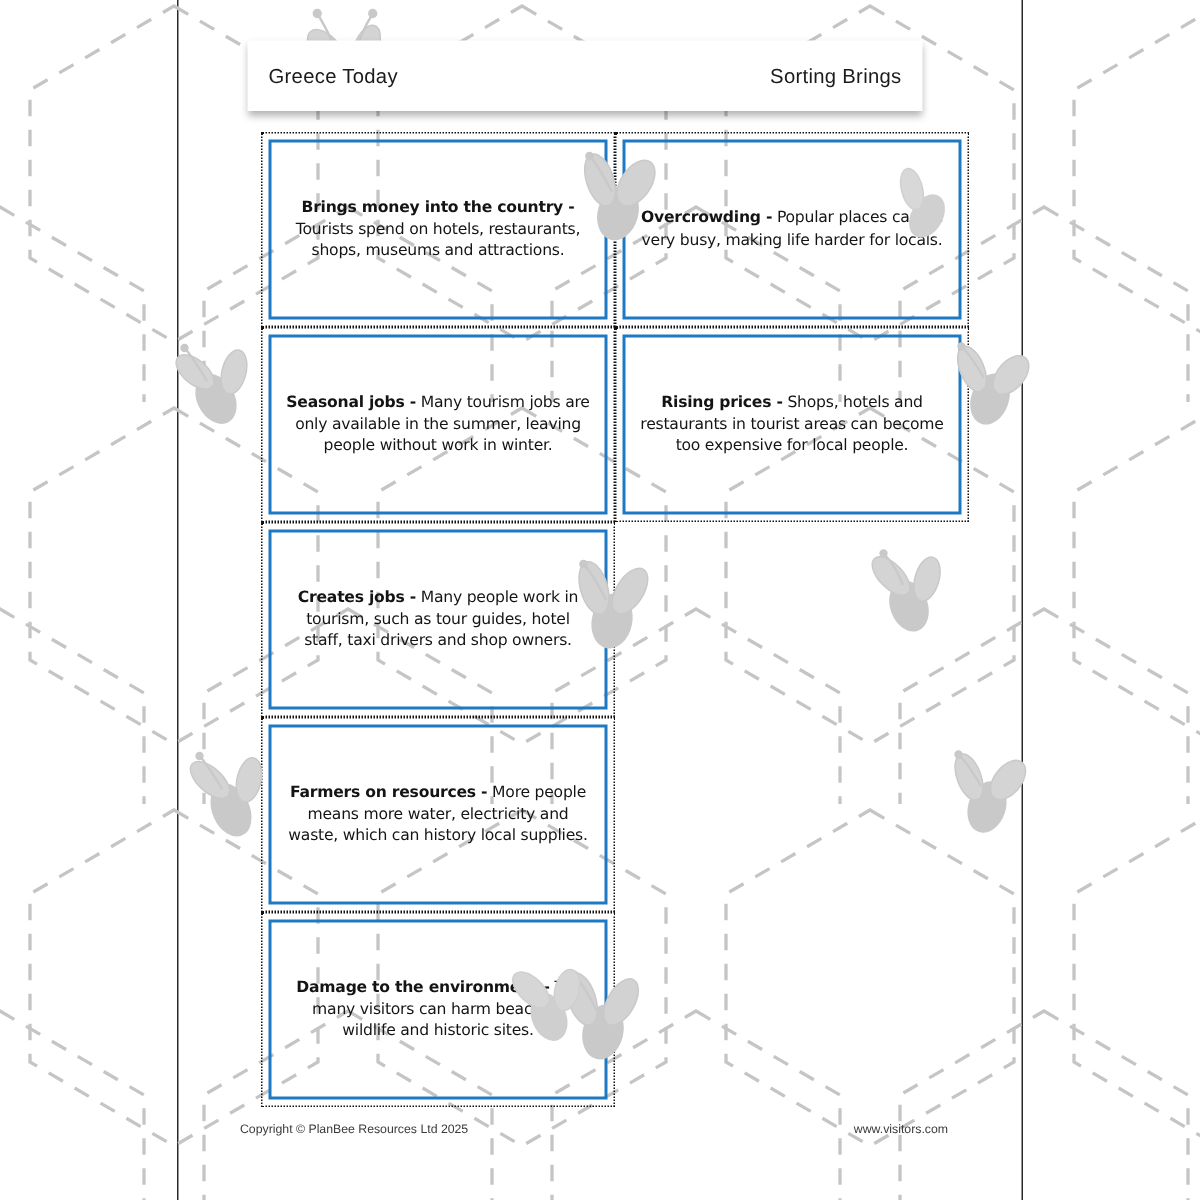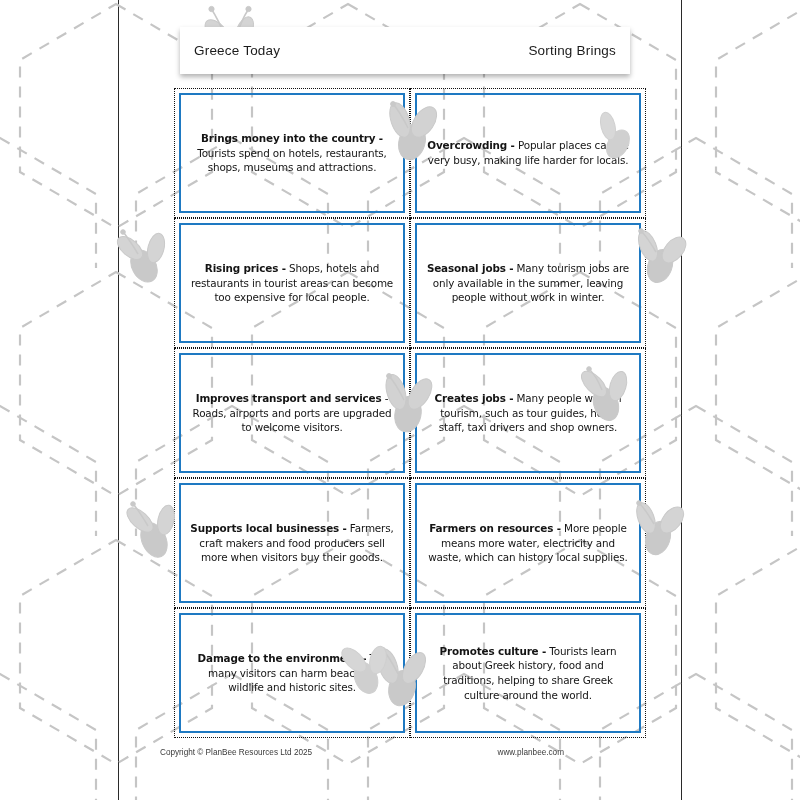--- a/index.html
+++ b/index.html
@@ -25,21 +25,21 @@
 
   
   #hexlayer{
     position:absolute;left:0;top:0;width:800px;height:800px;
     pointer-events:none;
   }
 
   
   #header-box{
     position:absolute;
-    left:61px; top:27px;
+    left:46px; top:27px;
     width:450px; height:47px;
     background:#ffffff;
     box-shadow:0 3px 5px rgba(0,0,0,0.30);
     display:flex;align-items:center;justify-content:space-between;
     padding:0 14px;
     box-sizing:border-box;
     z-index:6;
   }
   #header-box .htxt{
     font-size:13.5px;color:#1b1b1b;letter-spacing:.2px;
@@ -77,21 +77,21 @@
     line-height:14.6px;
     color:#141414;
     letter-spacing:-0.15px;
   }
   .card p b{font-weight:bold;}
 
   
   #footer{
     position:absolute;
     left:41px; top:748px;
-    width:404px;
+    width:472px;
     display:flex;align-items:center;justify-content:space-between;
     z-index:6;
   }
   #footer span{
     font-size:8.2px;color:#3a3a3a;
     font-family:"Liberation Sans", sans-serif;
   }
 
   
   .bee{position:absolute;z-index:5;pointer-events:none;}
@@ -115,70 +115,55 @@
         </div>
         <div class="cut">
           <div class="card">
             <p><b>Overcrowding -</b> <span>Popular places can be very busy, making life harder for locals.</span></p>
           </div>
         </div>
       </div>
       <div class="card-row">
         <div class="cut">
           <div class="card">
+            <p><b>Seasonal jobs -</b> <span>Many tourism jobs are only available in the summer, leaving people without work in winter.</span></p>
+          </div>
+        </div>
+        <div class="cut">
+          <div class="card">
             <p><b>Rising prices -</b> <span>Shops, hotels and restaurants in tourist areas can become too expensive for local people.</span></p>
           </div>
         </div>
-        <div class="cut">
-          <div class="card">
-            <p><b>Seasonal jobs -</b> <span>Many tourism jobs are only available in the summer, leaving people without work in winter.</span></p>
-          </div>
-        </div>
-      </div>
-      <div class="card-row">
-        <div class="cut">
-          <div class="card">
-            <p><b>Improves transport and services</b> <span>- Roads, airports and ports are upgraded to welcome visitors.</span></p>
-          </div>
-        </div>
+      </div>
+      <div class="card-row">
         <div class="cut">
           <div class="card">
             <p><b>Creates jobs -</b> <span>Many people work in tourism, such as tour guides, hotel staff, taxi drivers and shop owners.</span></p>
           </div>
         </div>
       </div>
       <div class="card-row">
         <div class="cut">
           <div class="card">
-            <p><b>Supports local businesses -</b> <span>Farmers, craft makers and food producers sell more when visitors buy their goods.</span></p>
-          </div>
-        </div>
-        <div class="cut">
-          <div class="card">
             <p><b>Farmers on resources -</b> <span>More people means more water, electricity and waste, which can history local supplies.</span></p>
           </div>
         </div>
       </div>
       <div class="card-row">
         <div class="cut">
           <div class="card">
             <p><b>Damage to the environment -</b> <span>Too many visitors can harm beaches, wildlife and historic sites.</span></p>
-          </div>
-        </div>
-        <div class="cut">
-          <div class="card">
-            <p><b>Promotes culture -</b> <span>Tourists learn about Greek history, food and traditions, helping to share Greek culture around the world.</span></p>
           </div>
         </div>
       </div>
     </div>
 
   <div id="footer">
     <span>Copyright © PlanBee Resources Ltd 2025</span>
-    <span>www.planbee.com</span>
+    <span>www.visitors.com</span>
   </div>
 
 </div>
 
 <svg id="hexlayer" viewBox="0 0 800 800" xmlns="http://www.w3.org/2000/svg">
   <defs>
     <pattern id="hexpat" width="232" height="268" patternUnits="userSpaceOnUse">
       <g fill="none" stroke="#c5c5c5" stroke-width="2.2" stroke-dasharray="11 9">
         <polygon points="116,4 212,60 212,172 116,228 20,172 20,60"></polygon>
         <polygon points="232,138 328,194 328,306 232,362 136,306 136,194"></polygon>

